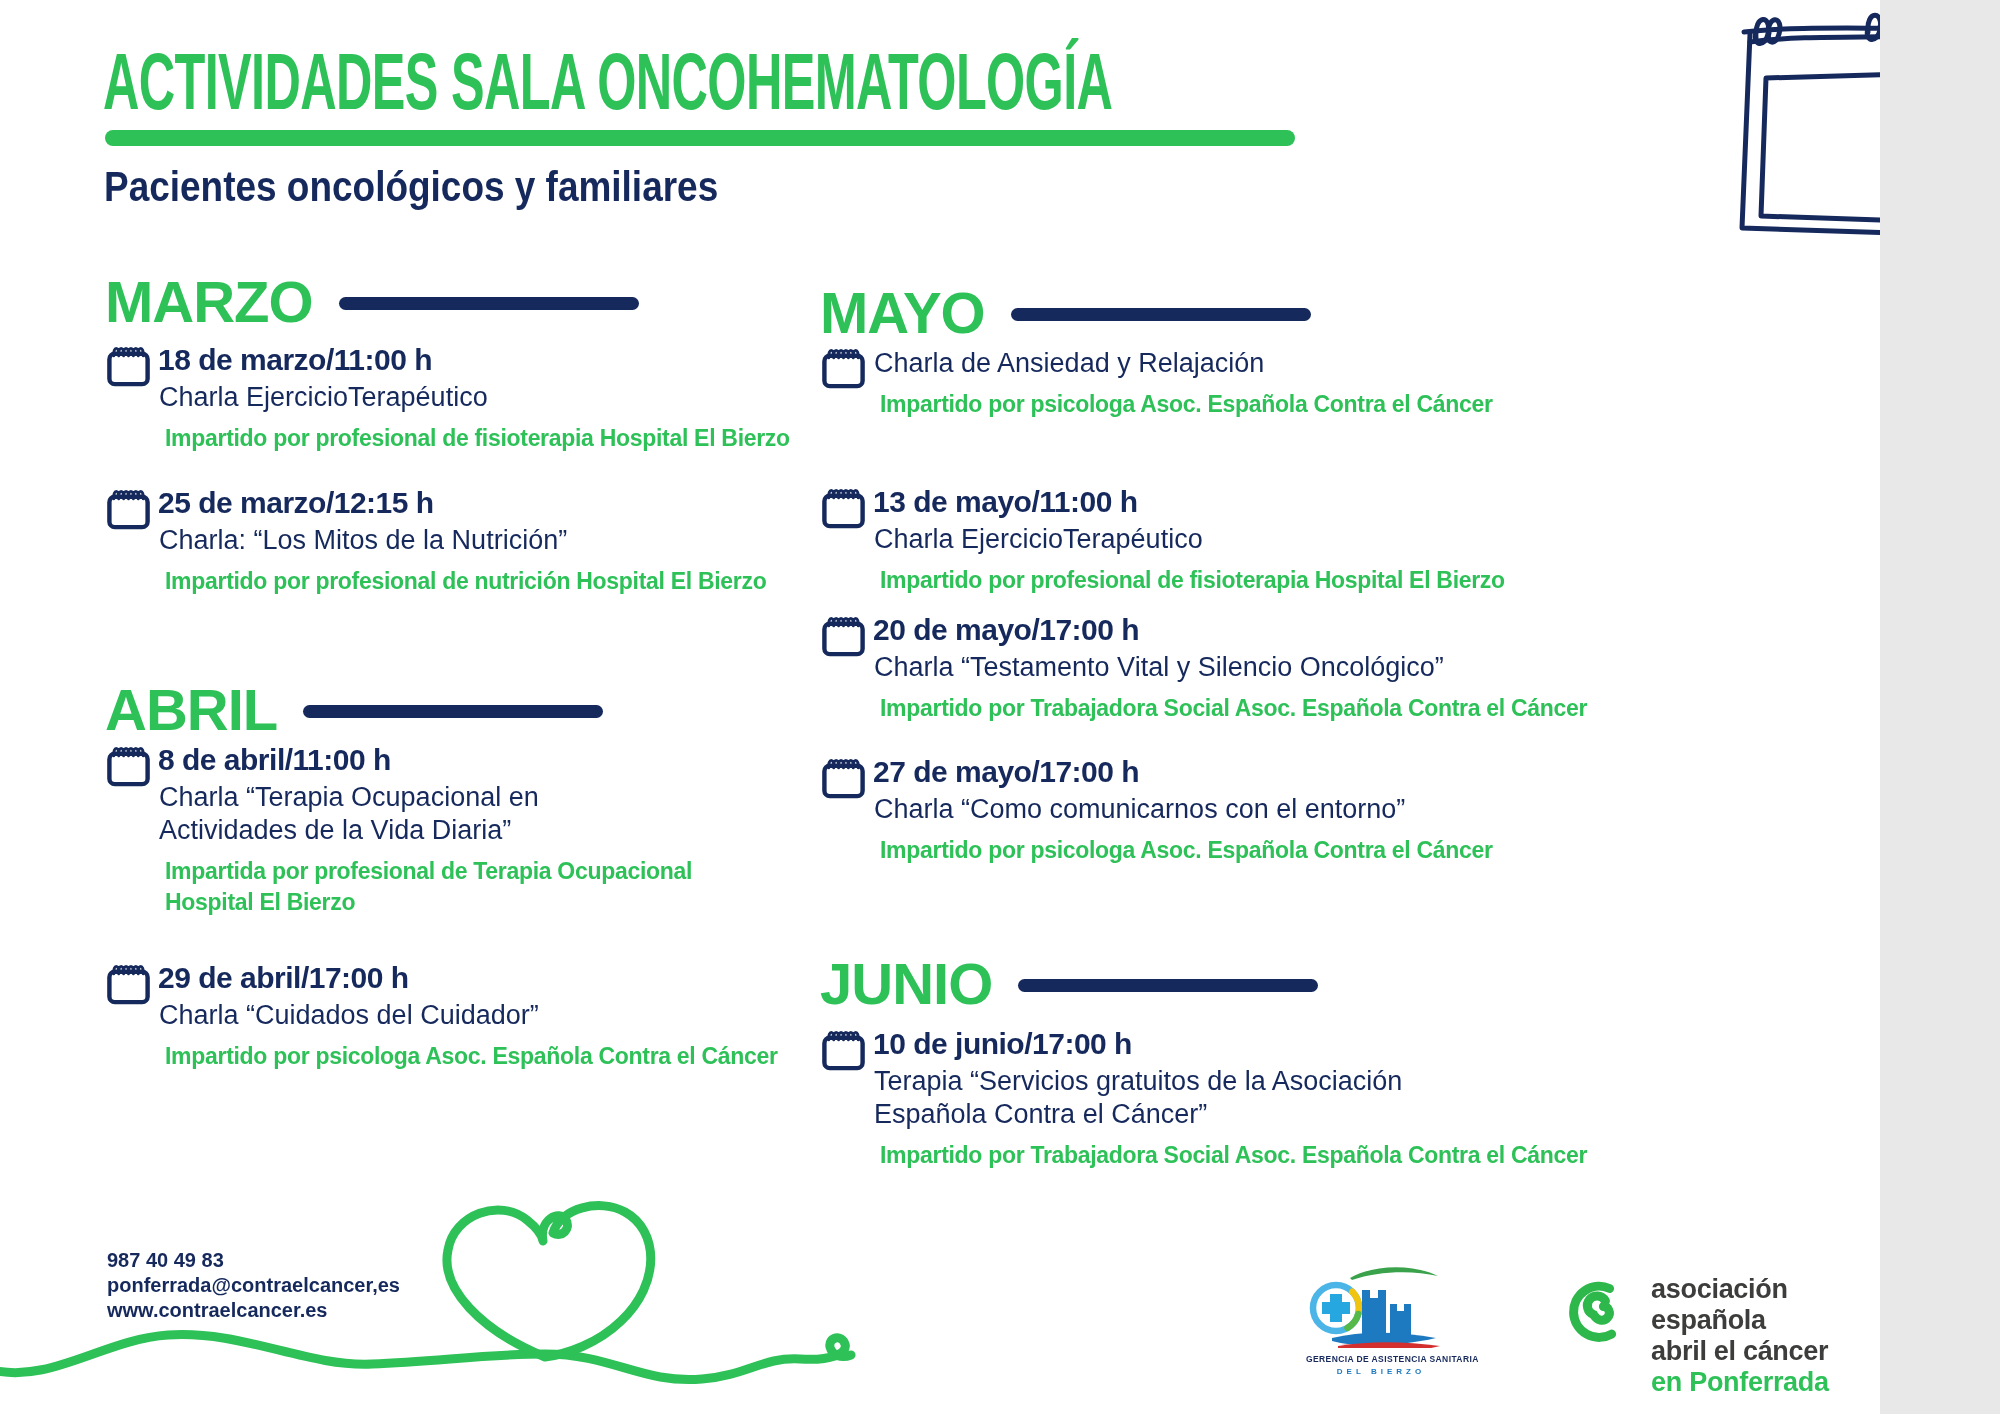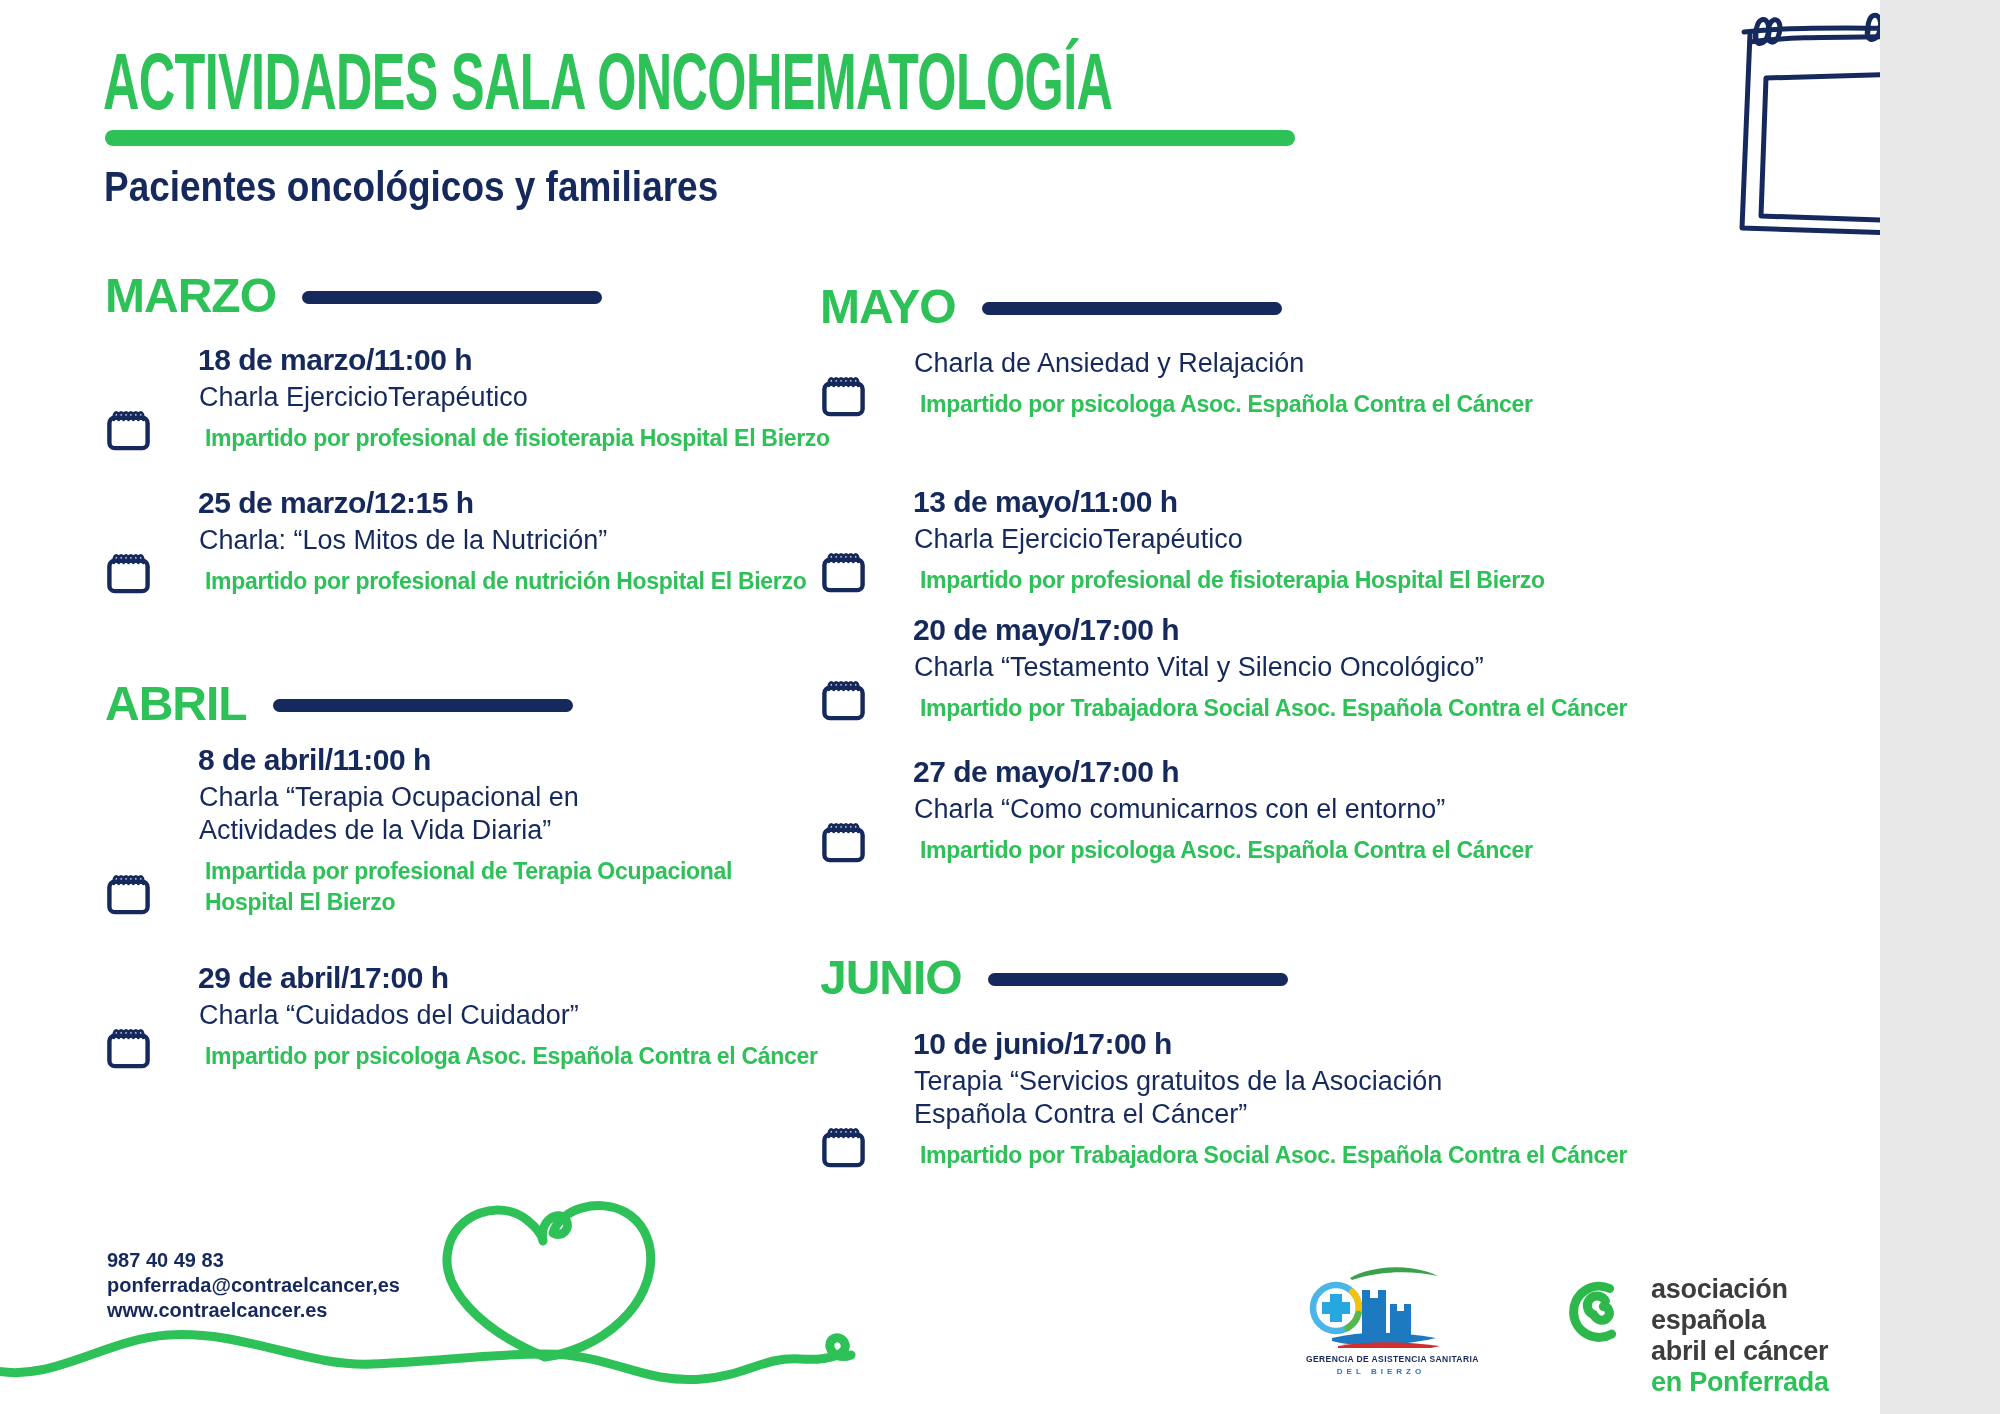--- a/index.html
+++ b/index.html
@@ -30,28 +30,28 @@
     position:absolute;left:104px;top:163px;
     font-size:42px;font-weight:bold;color:var(--navy);white-space:nowrap;
     transform:scaleX(0.88);transform-origin:left top;
   }
   .doodle{position:absolute;left:1716px;top:2px;}
   
   .month-header{
     position:absolute;display:flex;align-items:center;white-space:nowrap;
   }
   .month-name{
-    font-size:48px;font-weight:bold;color:var(--green);letter-spacing:-1px;
+    font-size:58px;font-weight:bold;color:var(--green);letter-spacing:-1px;
   }
   .month-line{
     display:inline-block;width:300px;height:13px;border-radius:8px;
     background:var(--navy);margin-left:26px;margin-top:4px;
   }
   
-  .event{position:absolute;display:flex;align-items:flex-end;gap:40px;}
+  .event{position:absolute;display:flex;align-items:flex-start;}
   .cal{flex:0 0 auto;margin-top:1px;}
   .event-text{margin-left:6px;}
   .event-date{
     font-size:30px;font-weight:bold;color:var(--navy);line-height:36px;
     letter-spacing:-0.5px;white-space:nowrap;
   }
   .event-title{
     font-size:27px;color:var(--navy);line-height:33px;margin-top:3px;
     margin-left:1px;white-space:nowrap;
   }

